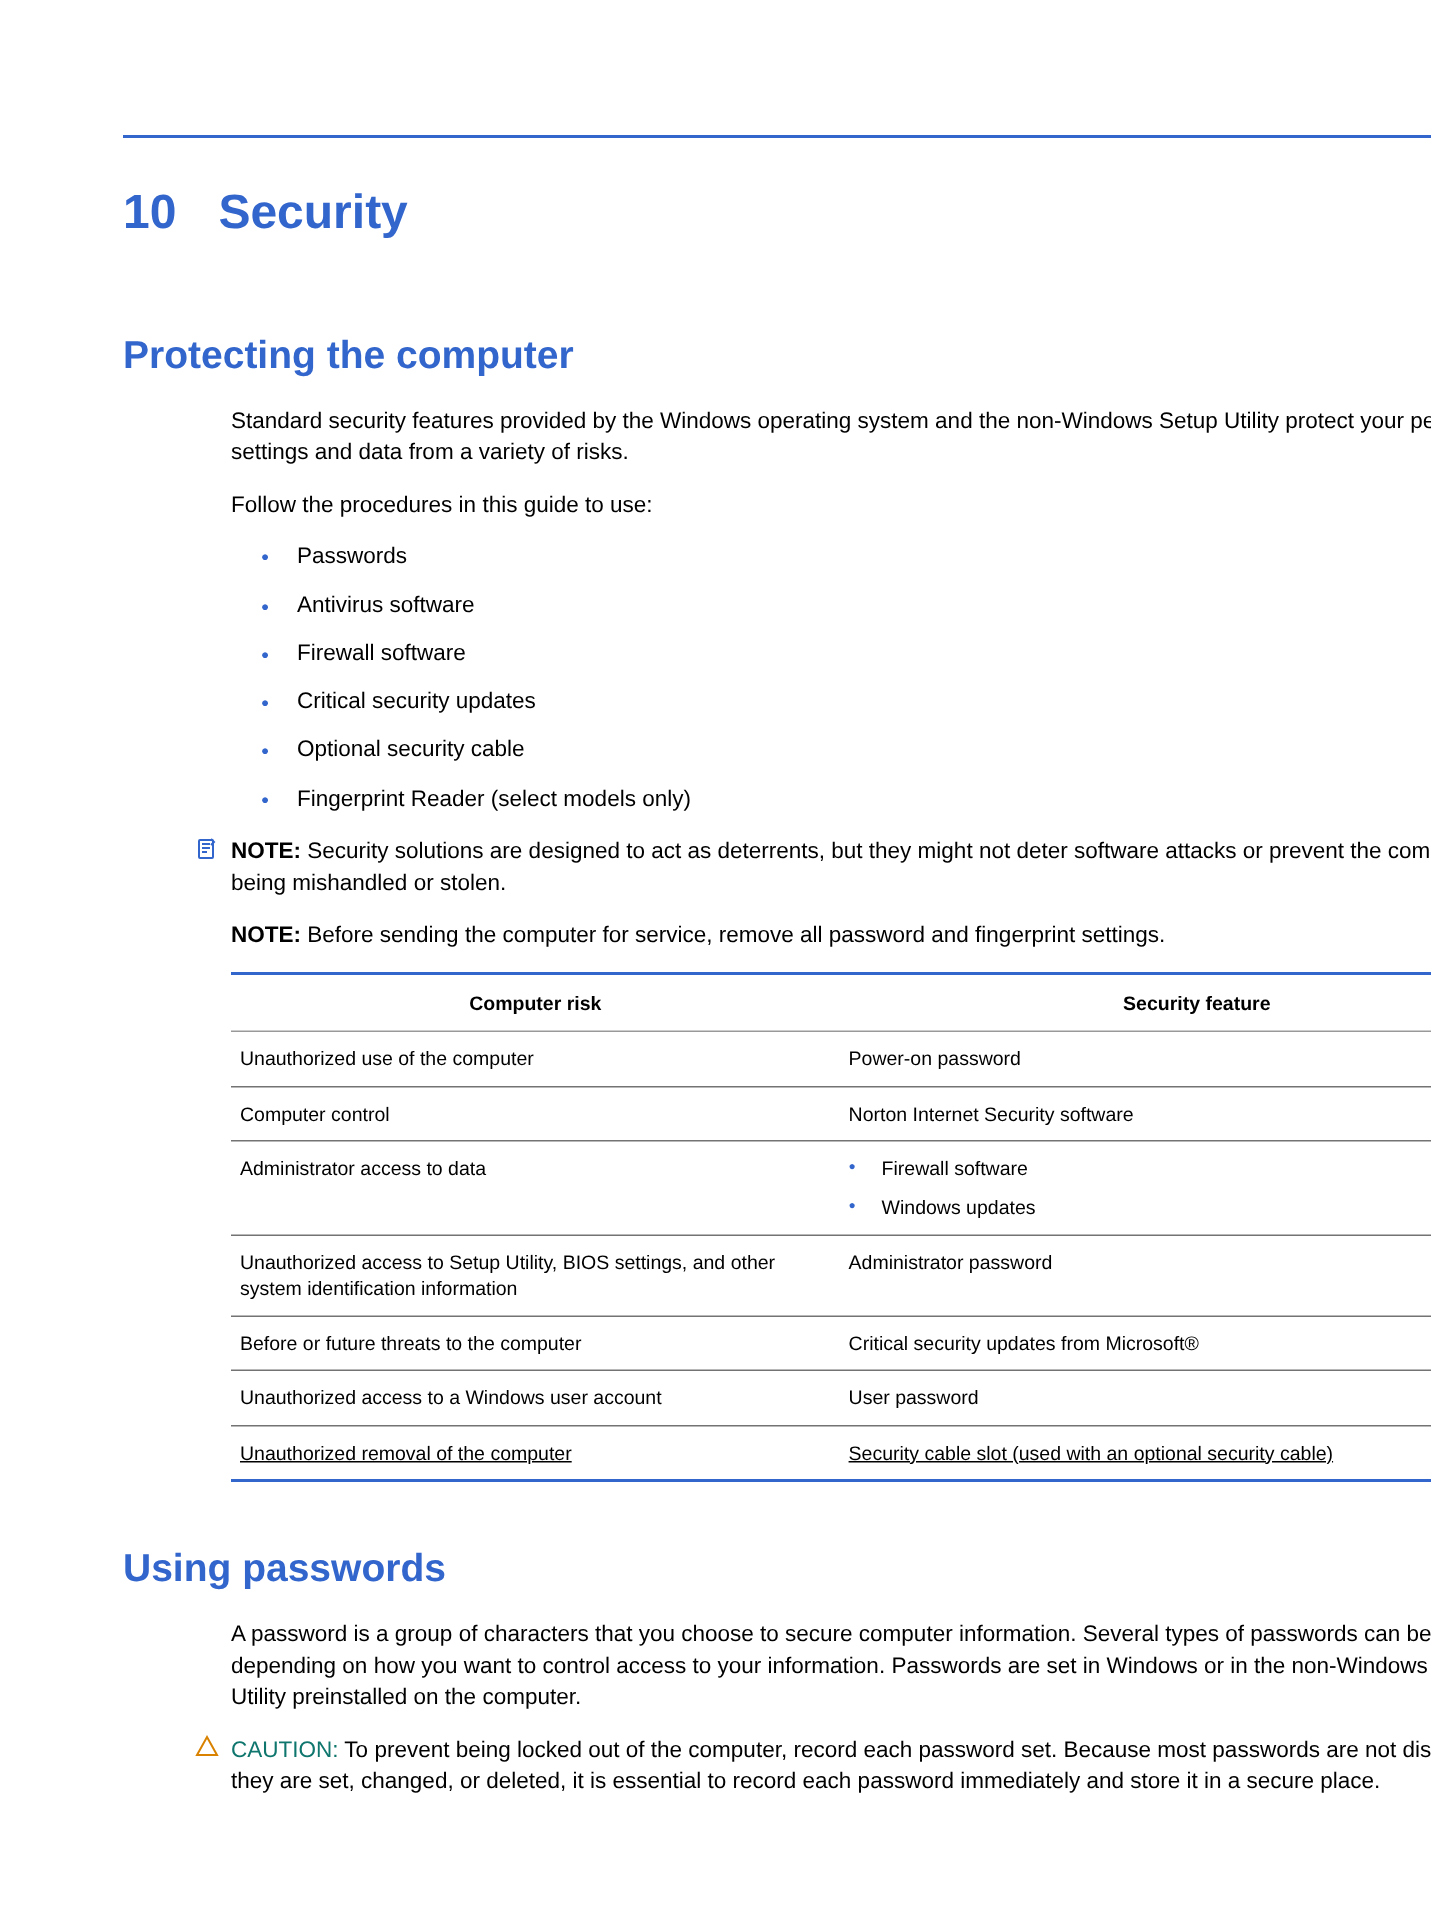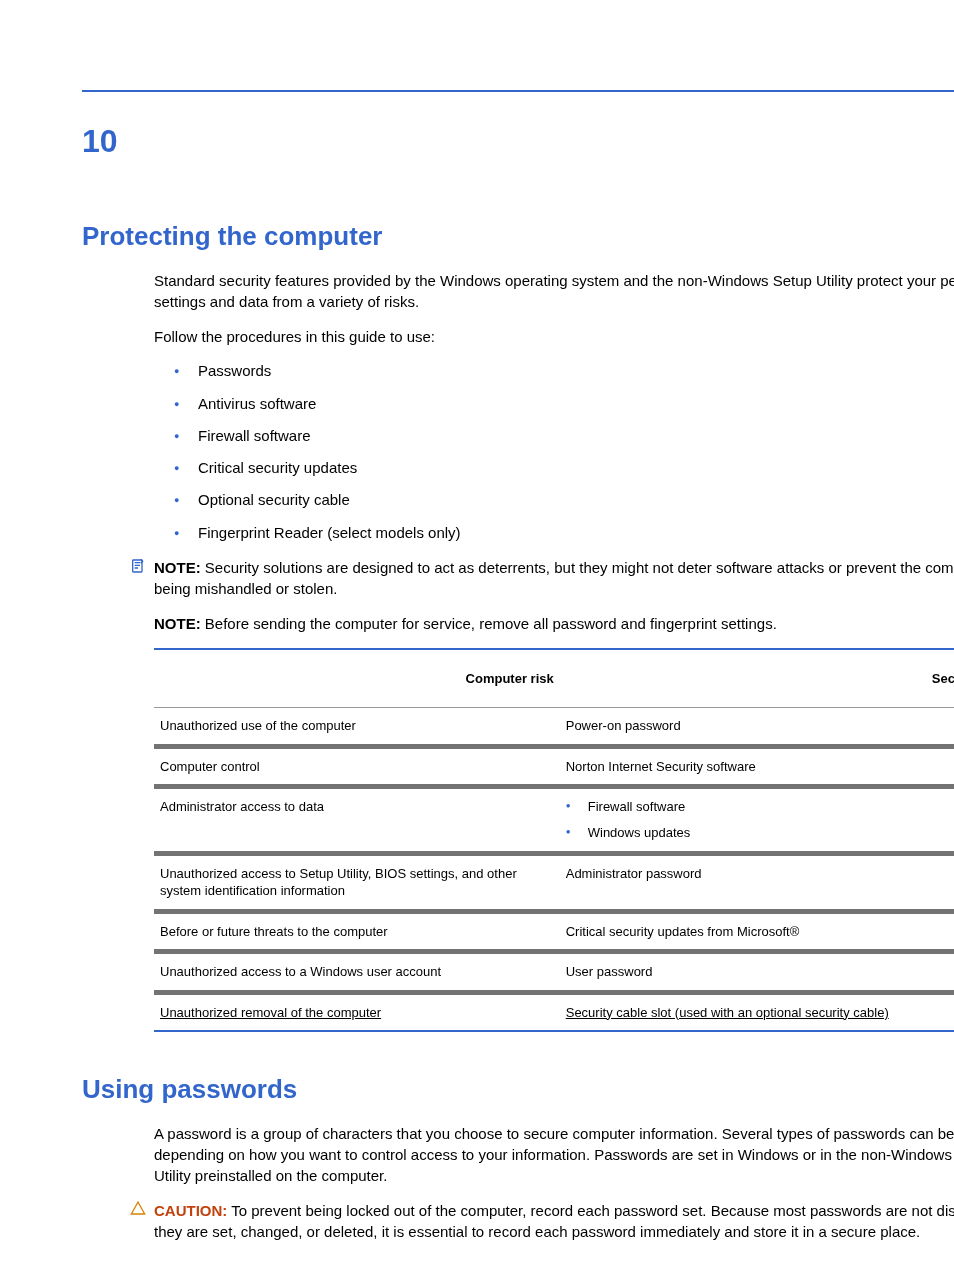--- a/index.html
+++ b/index.html
@@ -62,48 +62,48 @@
       line-height: 1.4;
     }
     .note-block .note-icon {
       position: absolute;
       left: -24px;
       top: 1px;
       color: #3366cc;
       font-size: 15px;
     }
     .note-strong { font-weight: bold; }
-    .caution-strong { font-weight: bold; color: #c2410c; }
+    .caution-strong { font-weight: normal; color: #0f766e; }
     .caution-icon {
       position: absolute;
       left: -24px;
       top: 0;
       color: #d88200;
       font-size: 16px;
     }
     .risk-table {
       width: 100%;
       border-collapse: collapse;
       font-size: 13px;
       margin-top: 12px;
       margin-bottom: 40px;
     }
     .risk-table thead tr {
       border-top: 2px solid #3366cc;
       border-bottom: 1px solid #999;
     }
     .risk-table th {
-      text-align: right;
+      text-align: center;
       font-weight: bold;
-      padding: 20px 6px;
+      padding: 10px 6px;
       vertical-align: top;
     }
     .risk-table tbody td {
       padding: 9px 6px;
-      border-bottom: 5px solid #737373;
+      border-bottom: 1px solid #737373;
       vertical-align: top;
       line-height: 1.35;
     }
     .risk-table tbody tr:last-child td {
       border-bottom: 2px solid #3366cc;
       text-decoration: underline;
     }
     .risk-table .col-risk { width: 46%; }
     .cell-list {
       list-style: none;
@@ -125,20 +125,21 @@
     .page-wrapper { position: relative; min-height: 1270px; width: 954px; }
   </style>
 </head>
 <body>
 <div class="page-wrapper">
 
 <div class="top-rule"></div>
 
 <div class="chapter-title">
   <span>10</span>
+  <span>Security</span>
 </div>
 
 <h2 class="section-h2">Protecting the computer</h2>
 
 <div class="indent-block">
   <p class="para">Standard security features provided by the Windows operating system and the non-Windows Setup Utility protect your personal settings and data from a variety of risks.</p>
   <p class="para">Follow the procedures in this guide to use:</p>
 
   <ul class="blue-bullets">
     <li>Passwords</li>

